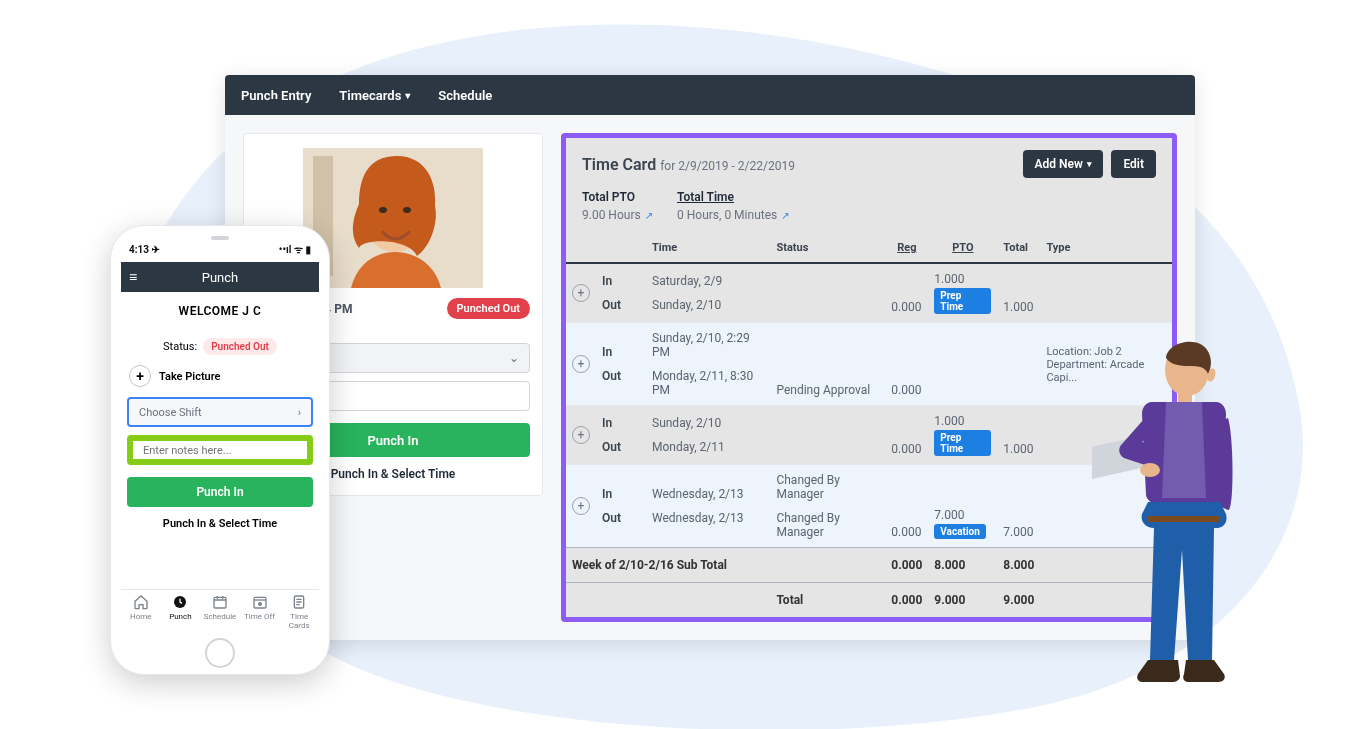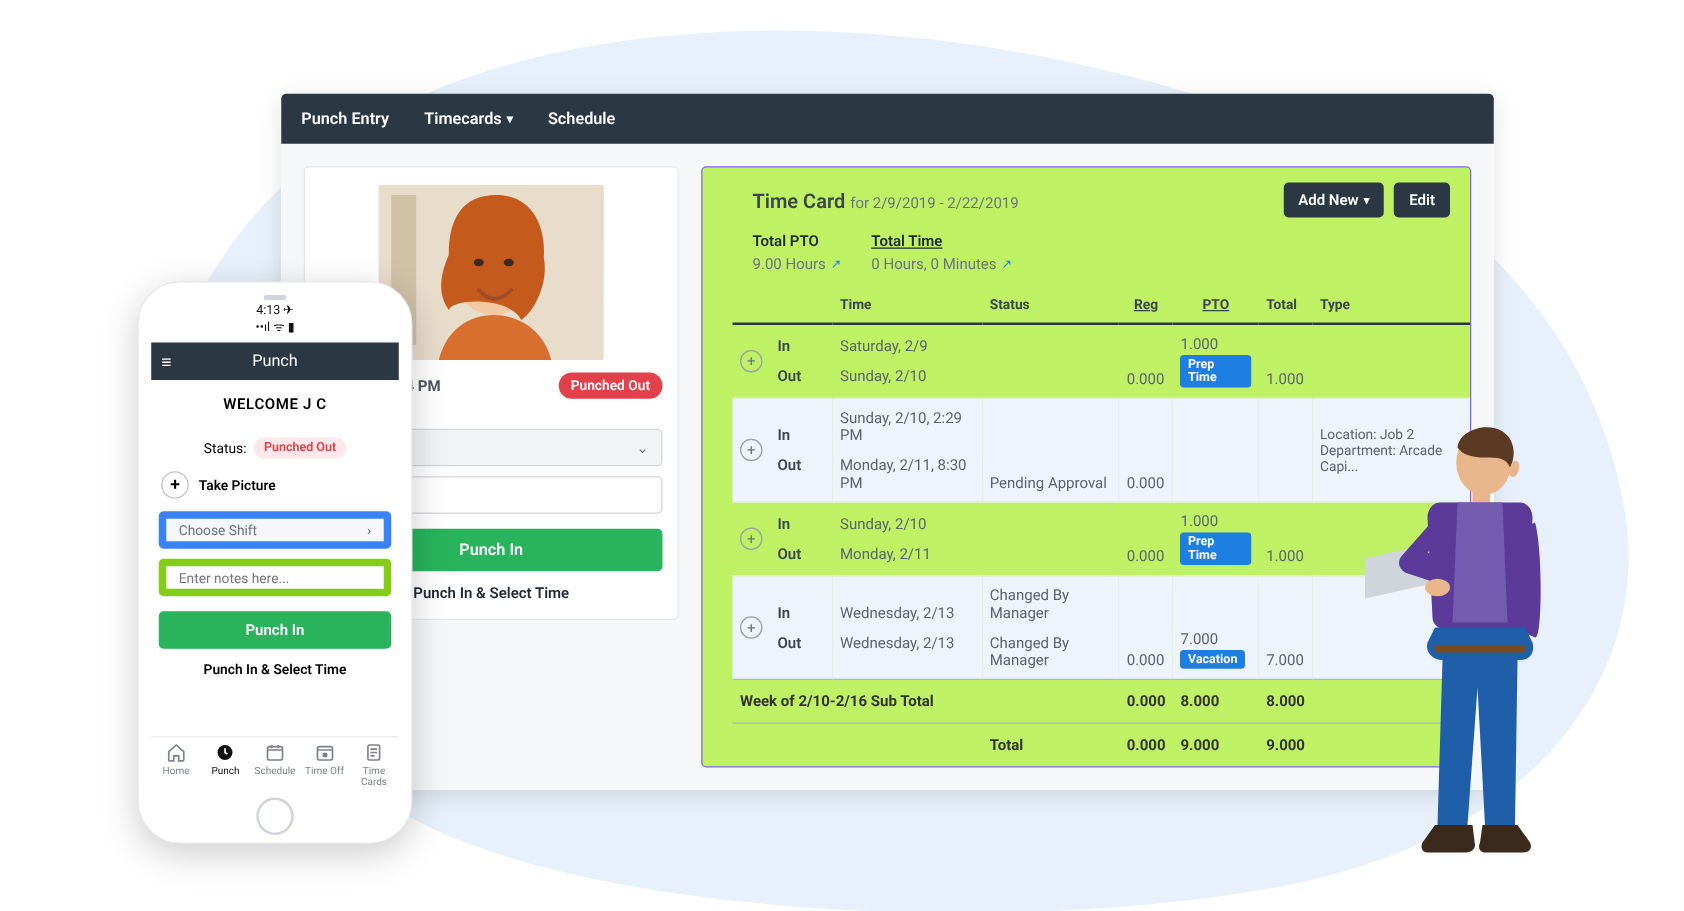--- a/index.html
+++ b/index.html
@@ -19,21 +19,21 @@
 .profile-photo { width: 180px; height: 140px; margin: 4px auto 8px; background: linear-gradient(135deg,#d9c7b2 0%, #f4ece0 100%); border-radius: 2px; position: relative; overflow:hidden;}
 .profile-photo svg{position:absolute;inset:0;}
 .last-time-row { display:flex; justify-content:space-between; align-items:center; margin-top:10px; font-size:12px; color:#4b5563;}
 .last-time-row .pill { background:#e2404a; color:#fff; font-size:11px; padding:4px 10px; border-radius:12px; font-weight:600;}
 .sel { margin-top:10px; width:100%; height:30px; border:1px solid #d1d5db; background:#f1f3f5; border-radius:4px; display:flex; align-items:center; justify-content:flex-end; padding:0 10px; font-size:12px; color:#6b7280; cursor:pointer;}
 .inp { margin-top:8px; width:100%; height:30px; border:1px solid #d1d5db; border-radius:4px; padding:0 10px; font-size:12px; }
 .btn-green { margin-top:12px; width:100%; height:34px; background:#28b35c; color:#fff; border:none; border-radius:4px; font-size:13px; font-weight:600; cursor:pointer;}
 .link-under { text-align:center; font-size:12px; font-weight:600; margin-top:10px; color:#1f2937; cursor:pointer;}
 
 .right-col { flex:1; }
-.card { background:#bef264; border:1px solid #8b5cf6; border-radius:4px;padding-left:24px; }
+.card { background:#e5e5e5; border:5px solid #8b5cf6; border-radius:4px; }
 .tc-head { display:flex; justify-content:space-between; align-items:center; padding:12px 16px;}
 .tc-title { font-size:16px; font-weight:600; color:#3b4450;}
 .tc-title span { font-size:12px; font-weight:400; color:#6b7280;}
 .tc-btns { display:flex; gap:8px;}
 .btn-dark { background:#2b3743; color:#fff; border:none; border-radius:4px; padding:0 12px; height:28px; font-size:12px; font-weight:600; cursor:pointer; display:inline-flex; align-items:center; gap:4px;}
 .summary-row { display:flex; justify-content:space-between; align-items:flex-start; padding:0 16px 10px;}
 .summary-left { display:flex; gap:24px;}
 .sum-block .lbl { font-size:12px; font-weight:600; color:#1f2937; text-decoration:underline;}
 .sum-block .val { font-size:12px; color:#6b7280; margin-top:2px; display:inline-flex; align-items:center; gap:4px;}
 .sum-block .ext { color:#1f7ff0; font-size:10px; cursor:pointer;}
@@ -48,30 +48,30 @@
 .sub-row td { font-weight:700; color:#333; border-top:1px solid #aeb6bf; border-bottom:1px solid #aeb6bf; padding:10px 6px;}
 .total-row td { font-weight:700; color:#333; padding:10px 6px;}
 .badge { display:inline-block; background:#1e7fe2; color:#fff; font-size:10px; font-weight:700; padding:2px 6px; border-radius:3px; margin-top:2px;}
 .shade { background:#edf4fb;}
 .plus-circle { width:18px; height:18px; border:1px solid #9aa1a8; border-radius:50%; display:inline-flex; align-items:center; justify-content:center; font-size:12px; color:#6b7280; cursor:pointer;}
 .io-col { width:38px; font-weight:600; color:#3b4450;}
 
 
 .phone { position:absolute; left:110px; top:225px; width:220px; height:450px; background:#fff; border-radius:34px; box-shadow:0 8px 30px rgba(0,0,0,.2); z-index:4; padding:10px 10px; border:1px solid #e5e7eb;}
 .phone .notch { position:absolute; top:10px; left:50%; transform:translateX(-50%); width:18px; height:4px; background:#d1d5db; border-radius:2px;}
-.statusbar{margin-top:6px; display:flex; justify-content:space-between; align-items:center; font-size:10px; font-weight:400; color:#111; padding:0 8px;flex-direction:column;}
+.statusbar{margin-top:6px; display:flex; justify-content:space-between; align-items:center; font-size:10px; font-weight:700; color:#111; padding:0 8px;}
 .ph-header { margin-top:6px; background:#2b3743; color:#fff; height:30px; display:flex; align-items:center; justify-content:center; font-size:13px; position:relative;}
 .ph-header .hb{position:absolute;left:8px;font-size:14px;}
 .ph-body { padding:8px 6px 6px; }
 .welcome { text-align:center; font-size:12px; font-weight:600; letter-spacing:.5px; margin-top:4px;}
 .status-line { text-align:center; font-size:11px; margin-top:20px; display:flex; justify-content:center; align-items:center; gap:6px;}
 .status-pill{ color:#e2404a; background:#fde8ea; padding:3px 8px; border-radius:10px; font-size:10px; font-weight:600;}
 .take-pic { display:flex; align-items:center; gap:8px; font-size:11px; font-weight:600; margin:10px 2px;}
 .take-pic .plus{ width:22px; height:22px; border:1px solid #c0c5cb; border-radius:50%; display:inline-flex; align-items:center; justify-content:center; font-size:14px; cursor:pointer;}
-.ph-sel { width:100%; height:30px; border:6px solid #3b82f6; background:#f6f7f8; border-radius:4px; display:flex; align-items:center; justify-content:space-between; padding:0 10px; font-size:11px; color:#6b7280; cursor:pointer; margin-top:4px;}
+.ph-sel { width:100%; height:30px; border:2px solid #3b82f6; background:#f6f7f8; border-radius:4px; display:flex; align-items:center; justify-content:space-between; padding:0 10px; font-size:11px; color:#6b7280; cursor:pointer; margin-top:4px;}
 .ph-inp { width:100%; height:30px; border:6px solid #84cc16; border-radius:4px; padding:0 10px; font-size:11px; margin-top:8px;}
 .ph-btn-green { width:100%; height:30px; background:#28b35c; color:#fff; border:none; border-radius:4px; font-size:12px; font-weight:600; cursor:pointer; margin-top:12px;}
 .ph-link { text-align:center; font-size:11px; font-weight:600; margin-top:10px; cursor:pointer;}
 .ph-tabs { position:absolute; bottom:40px; left:10px; right:10px; border-top:1px solid #e5e7eb; display:flex;}
 .ph-tab { flex:1; text-align:center; font-size:8px; color:#7a828b; padding:4px 0; display:flex; flex-direction:column; align-items:center; gap:2px; cursor:pointer;}
 .ph-tab.active{color:#111;}
 .ph-tab svg{width:16px;height:16px;}
 .home-btn { position:absolute; bottom:6px; left:50%; transform:translateX(-50%); width:30px; height:30px; border:2px solid #d1d5db; border-radius:50%;}
 
 

